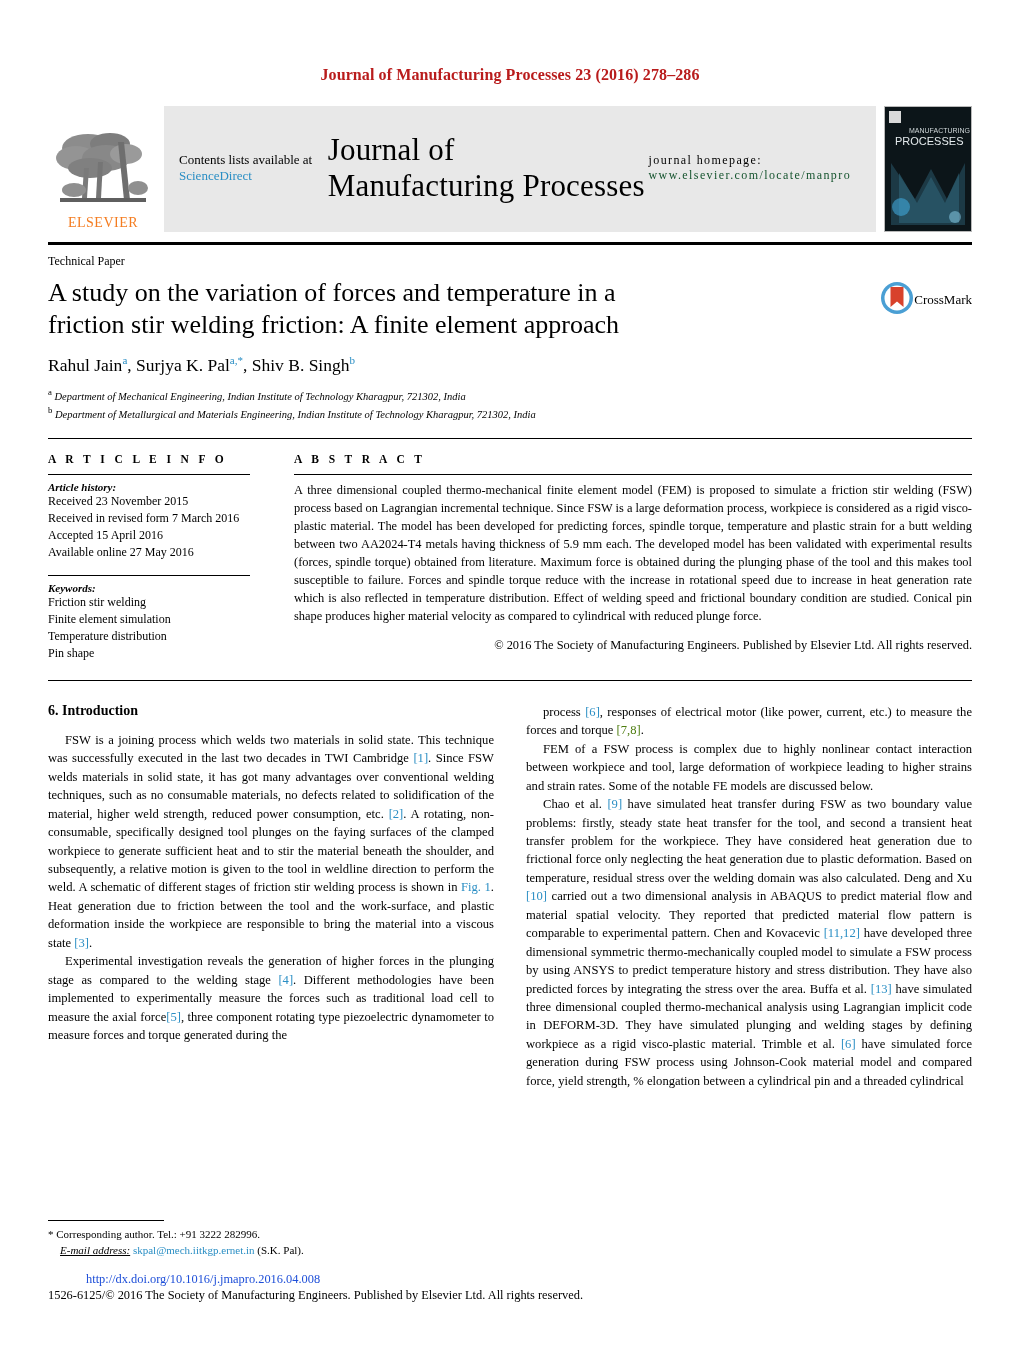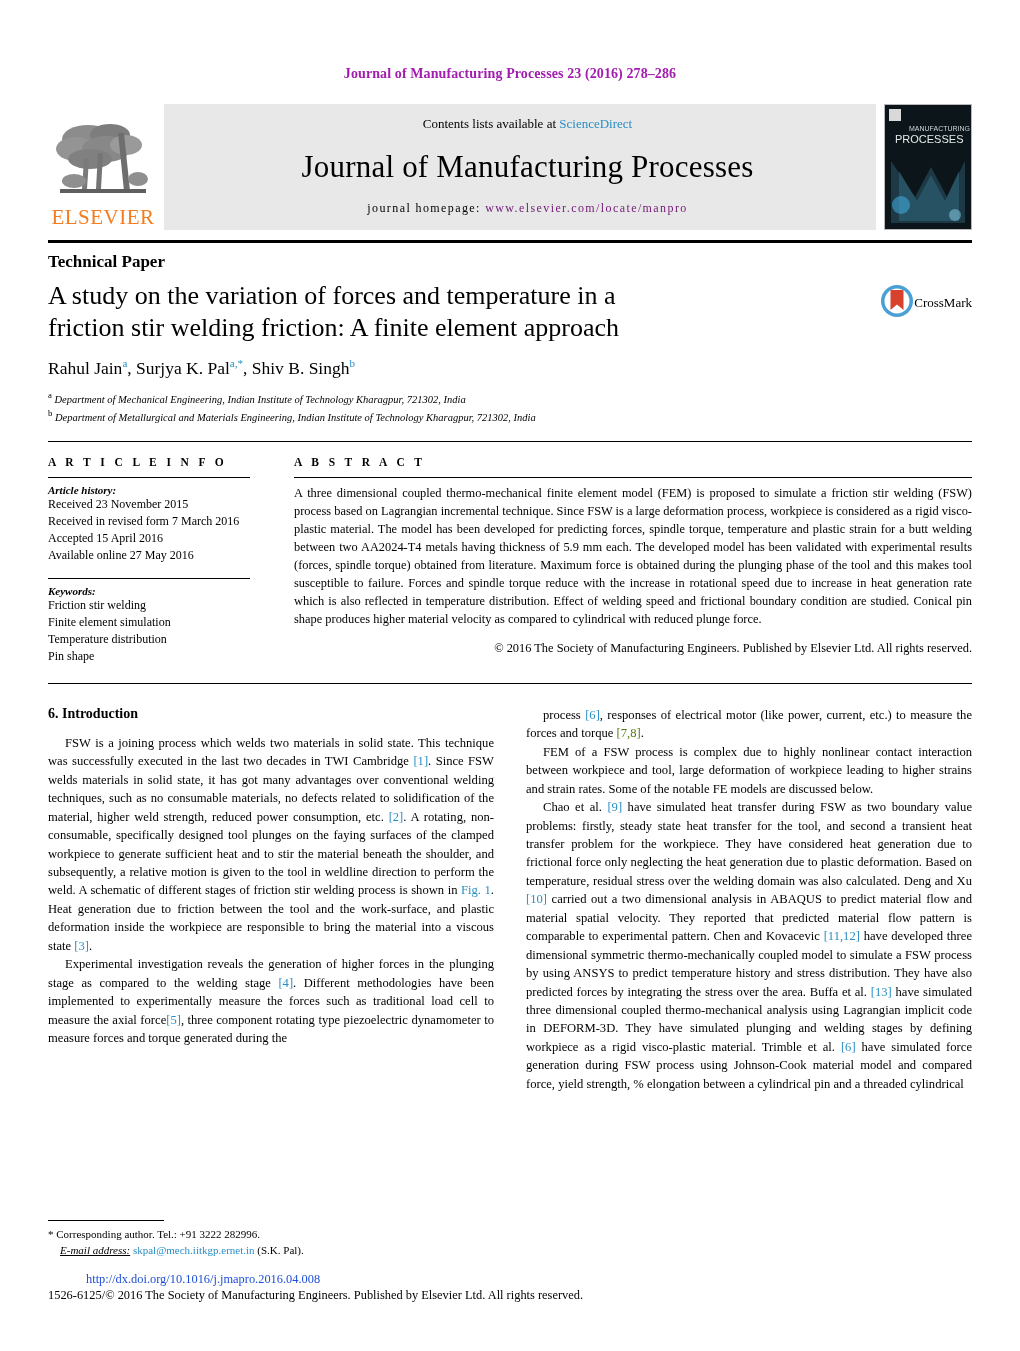--- a/index.html
+++ b/index.html
@@ -19,22 +19,22 @@
     position: relative;
     width: 1020px;
     height: 1351px;
     box-sizing: border-box;
     padding: 0 48px;
   }
 
   
   .running-head {
     text-align: center;
-    color: #a21caf;
-    font-size: 14px;
+    color: #b91c1c;
+    font-size: 16px;
     font-weight: bold;
     padding-top: 66px;
     letter-spacing: .1px;
   }
 
   
   .masthead {
     margin-top: 22px;
     display: flex;
     align-items: stretch;
@@ -46,65 +46,64 @@
     display: flex;
     flex-direction: column;
     align-items: center;
     justify-content: flex-end;
     padding-bottom: 2px;
   }
   .tree-svg { display:block; }
   .elsevier-word {
     color: #f47c20;
     font-family: "Liberation Serif", serif;
-    font-size: 21px;
+    font-size: 14px;
     letter-spacing: .5px;
     line-height: 1;
     margin-top: 2px;
   }
   .banner {
     flex: 1 1 auto;
     background: #e8e8e8;
     margin: 0 8px 0 6px;
     display: flex;
-    flex-direction: column;
     align-items: center;
     justify-content: space-between;
     padding: 12px 0 14px 15px;
     box-sizing: border-box;
   }
   .banner-top { font-size: 13px; }
   .banner-top .sd { color: #2a8ec4; }
   .banner-title {
     font-size: 31px;
     letter-spacing: .2px;
   }
   .banner-home {
     font-size: 12px;
     letter-spacing: 1.4px;
   }
-  .banner-home .url { color: #701a75; }
+  .banner-home .url { color: #14532d; }
   .cover {
     width: 86px;
     flex: 0 0 86px;
     border: 1px solid #b9b9b9;
     background: #0b1316;
     position: relative;
     overflow: hidden;
   }
 
   .rule-thick {
     border-top: 3px solid #000;
     margin-top: 10px;
   }
 
   
   .paper-type {
-    font-size: 17px;
-    font-weight: bold;
+    font-size: 12px;
+    font-weight: normal;
     margin-top: 9px;
   }
   .title-row {
     display: flex;
     align-items: flex-start;
     margin-top: 8px;
   }
   .title-col { flex: 1 1 auto; padding-right: 20px; }
   h1.title {
     font-size: 26px;

